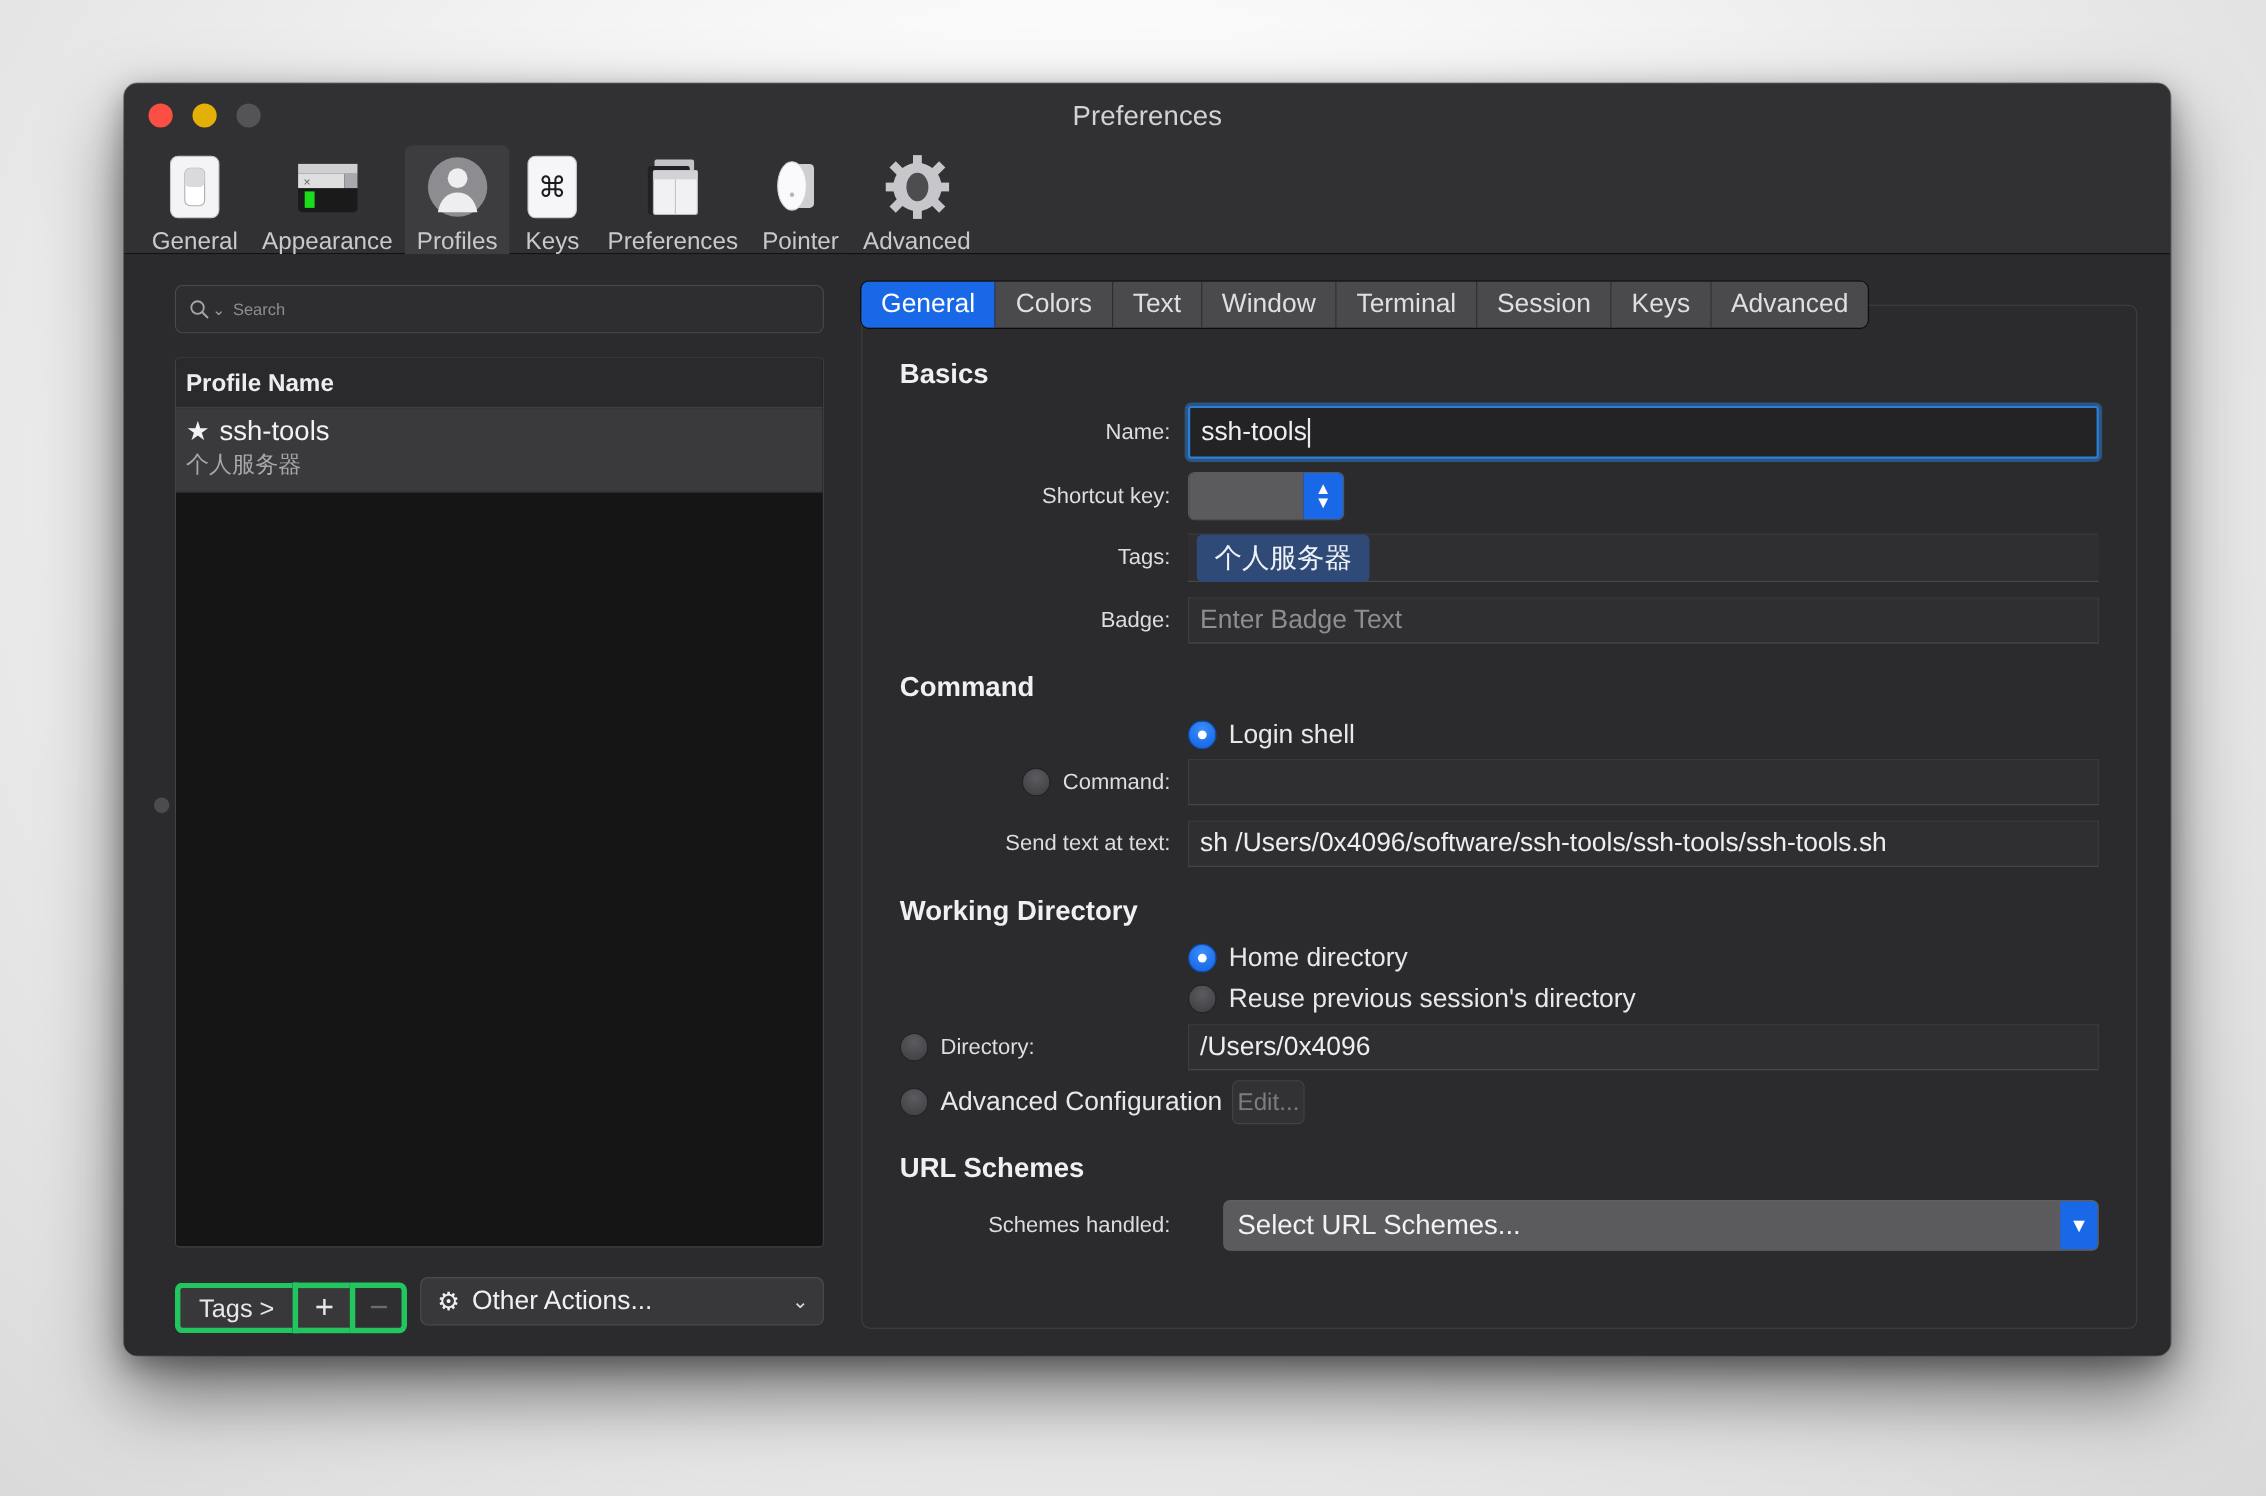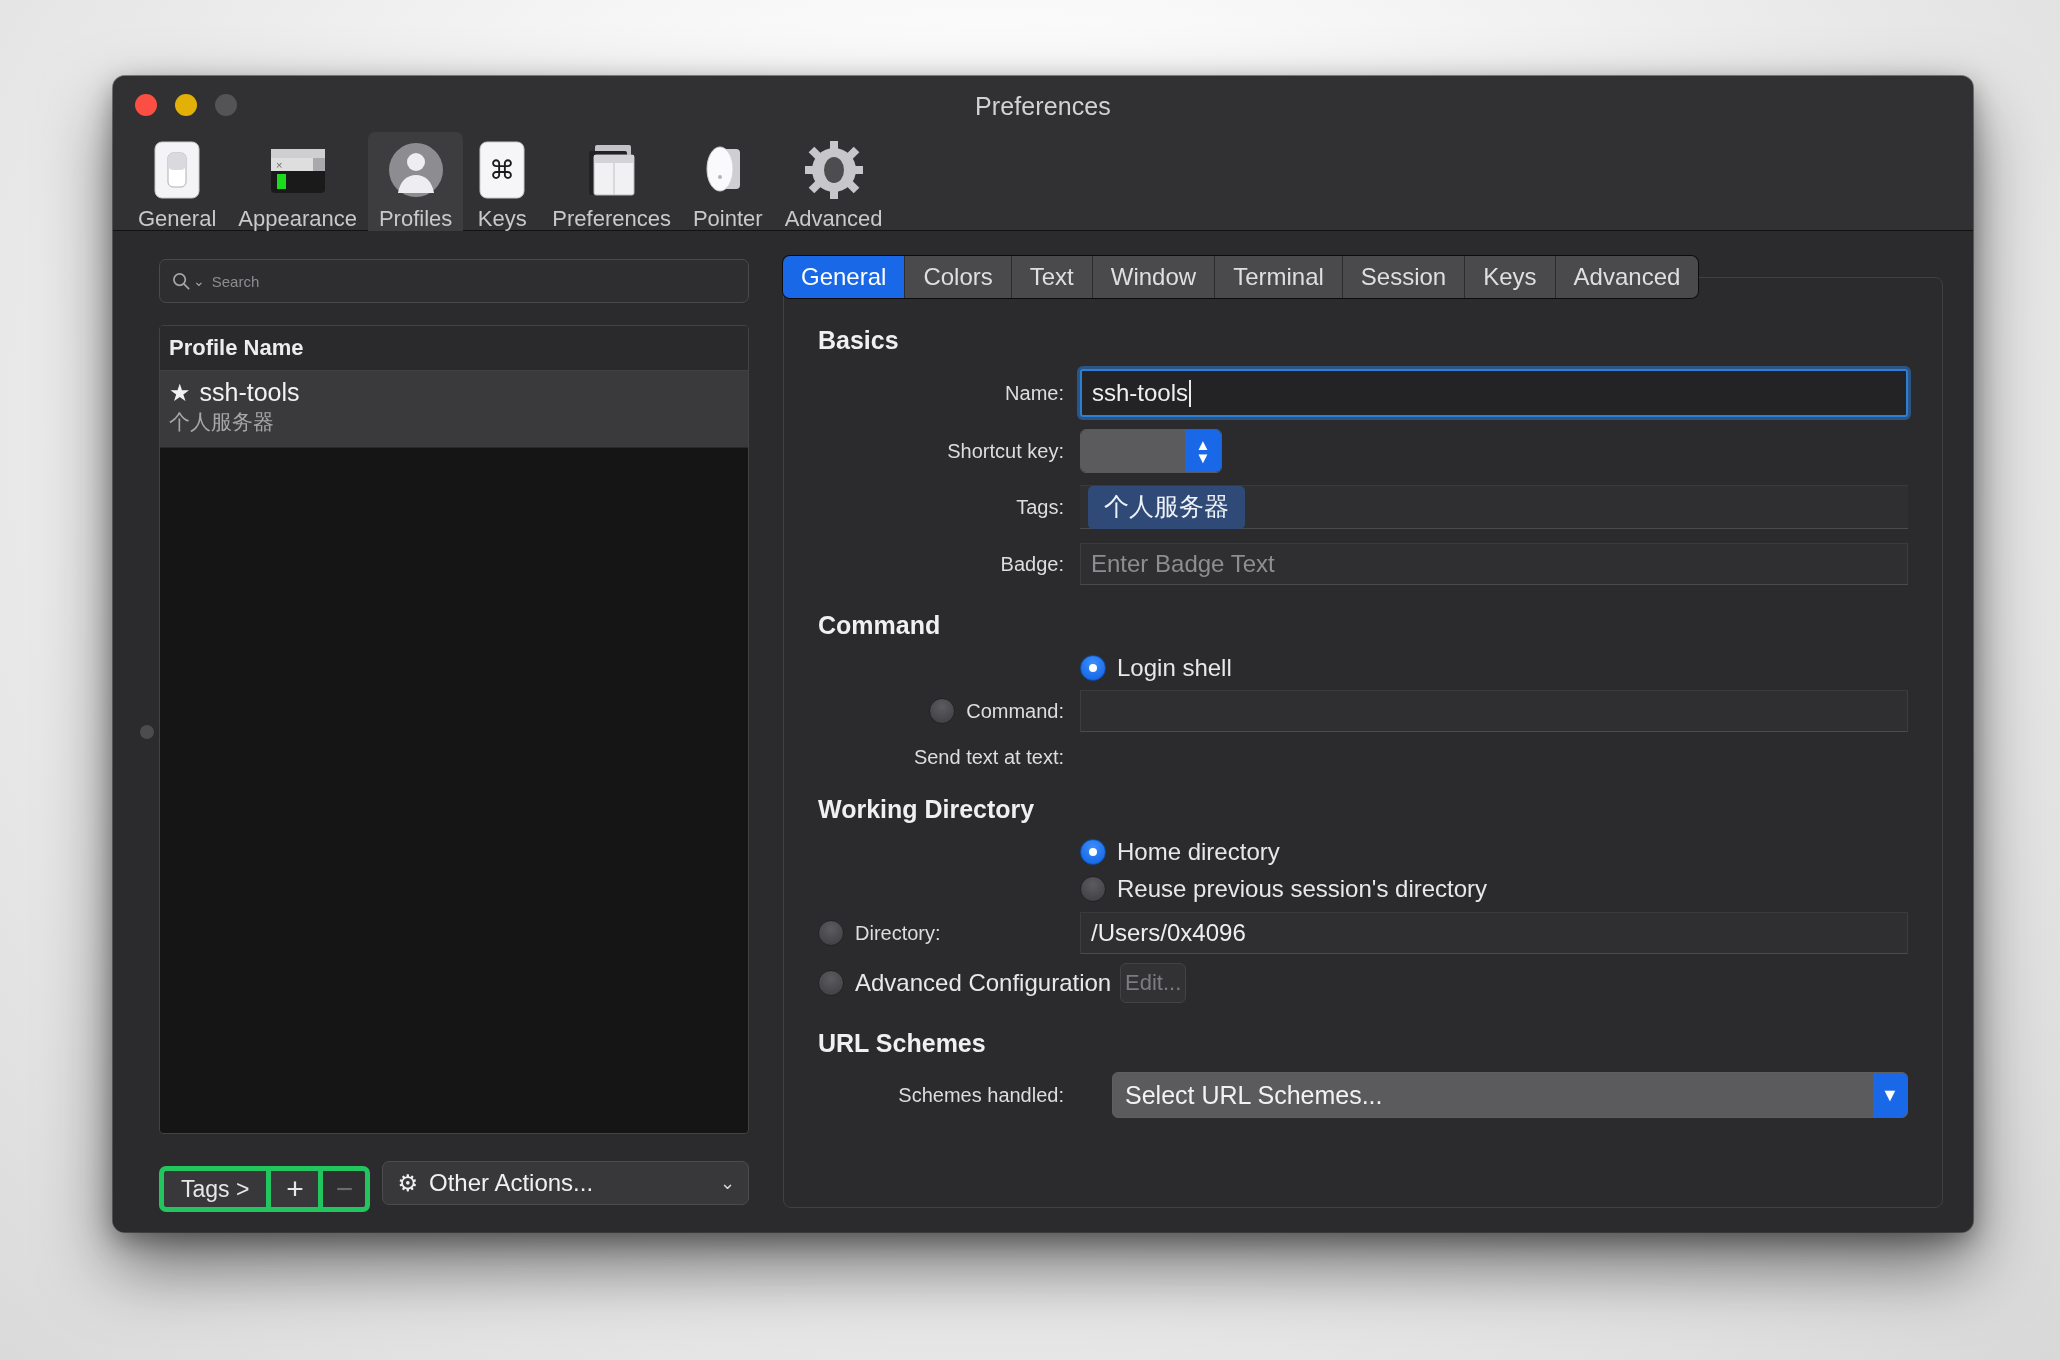--- a/index.html
+++ b/index.html
@@ -493,20 +493,23 @@
             <span class="radio"></span>
             <span>Command:</span>
           </div>
           <div class="field">
             <span></span>
           </div>
         </div>
 
         <div class="row" style="margin-top:14px;">
           <div class="lbl-r">Send text at text:</div>
+          <div class="field">
+            <span>sh /Users/0x4096/software/ssh-tools/ssh-tools/ssh-tools.sh</span>
+          </div>
         </div>
 
         <div class="sect-title" style="margin-top:26px;">Working Directory</div>
 
         <div class="row" style="margin-top:14px;">
           <div style="width:262px;flex:0 0 262px;"></div>
           <div class="radio-row">
             <span class="radio on"></span>
             <span class="radio-label">Home directory</span>
           </div>

